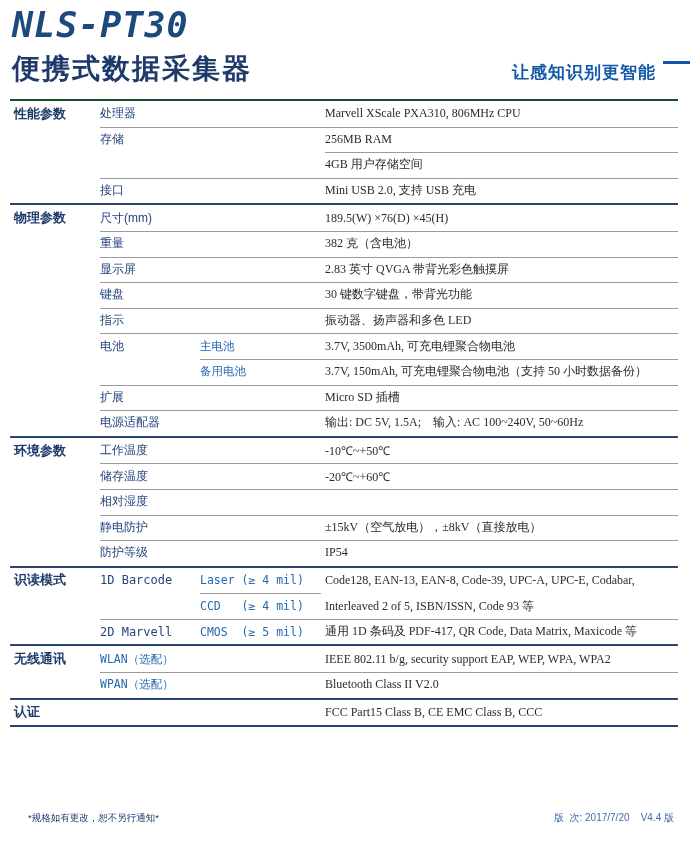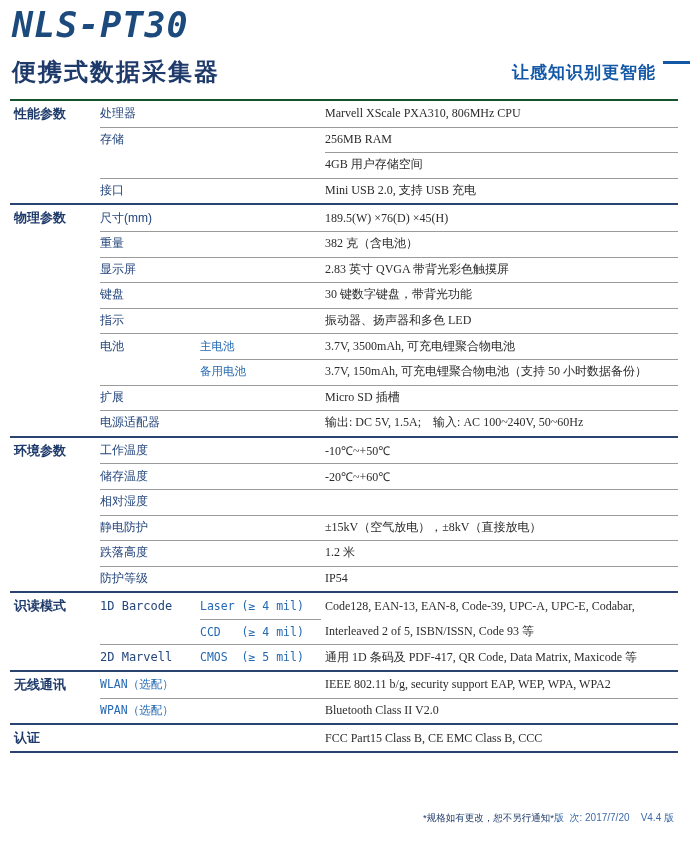--- a/index.html
+++ b/index.html
@@ -12,21 +12,21 @@
   
   .header { position:relative; height:99px; }
   .title {
     position:absolute; left:12px; top:5px;
     font-family:"DejaVu Sans Mono", monospace;
     font-style:italic; font-weight:bold; font-size:35px;
     letter-spacing:1px; color:#1d4a7d; white-space:pre;
   }
   .subtitle {
     position:absolute; left:12px; bottom:11px;
-    font-size:24px; font-weight:bold; letter-spacing:2px;
+    font-size:28px; font-weight:bold; letter-spacing:2px;
     color:#1e3a6a; white-space:pre;
   }
   .tagline {
     position:absolute; right:0; bottom:15px;
     display:flex; align-items:flex-start;
     font-size:17px; font-weight:bold; letter-spacing:1px;
     color:#1358a7; white-space:pre;
   }
   .tagline-dash { width:27px; height:3px; background:#1358a7; margin-left:7px; }
   
@@ -45,21 +45,21 @@
         font-size:13px; font-weight:bold; color:#1e3a6a; white-space:pre; }
   .c2 { width:100px; flex:none; font-size:12px; color:#24457c; white-space:pre; }
   .c2.blue { color:#2569b3; font-family:"DejaVu Sans Mono", monospace; font-size:11.5px; }
   .c3 { width:125px; flex:none; font-size:11.5px; color:#2569b3;
         font-family:"DejaVu Sans Mono", monospace; white-space:pre; }
   .c4 { flex:1; font-size:12px; color:#2b2b2b; white-space:pre;
         font-family:"Liberation Serif", serif; }
   
   .footer {
     position:absolute; left:0; right:0; top:811px;
-    display:flex; justify-content:flex-end; align-items:center;
+    display:flex; justify-content:space-between; align-items:center;
     padding:0 16px 0 28px;
   }
   .foot-note { font-size:9.5px; color:#1e3a6a; white-space:pre; }
   .foot-version { font-size:10px; color:#3f6cab; white-space:pre;
         font-family:"Liberation Sans", sans-serif; }
 </style>
 </head>
 <body>
 
 <div class="page">
@@ -190,27 +190,20 @@
         <div class="row">
           <div class="divline div-label"></div>
           <div class="c1"></div>
           <div class="c2">静电防护</div>
           <div class="c3" style="width: 125px;"></div>
           <div class="c4">±15kV（空气放电），±8kV（直接放电）</div>
         </div>
         <div class="row">
           <div class="divline div-label"></div>
           <div class="c1"></div>
-          <div class="c2">跌落高度</div>
-          <div class="c3" style="width: 125px;"></div>
-          <div class="c4">1.2 米</div>
-        </div>
-        <div class="row">
-          <div class="divline div-label"></div>
-          <div class="c1"></div>
           <div class="c2">防护等级</div>
           <div class="c3" style="width: 125px;"></div>
           <div class="c4">IP54</div>
         </div>
       </div>
       <div class="sec">
         <div class="row">
           <div class="c1">识读模式</div>
           <div class="c2" style="font-family: &quot;DejaVu Sans Mono&quot;, monospace;">1D Barcode</div>
           <div class="c3">Laser (≥ 4 mil)</div>

